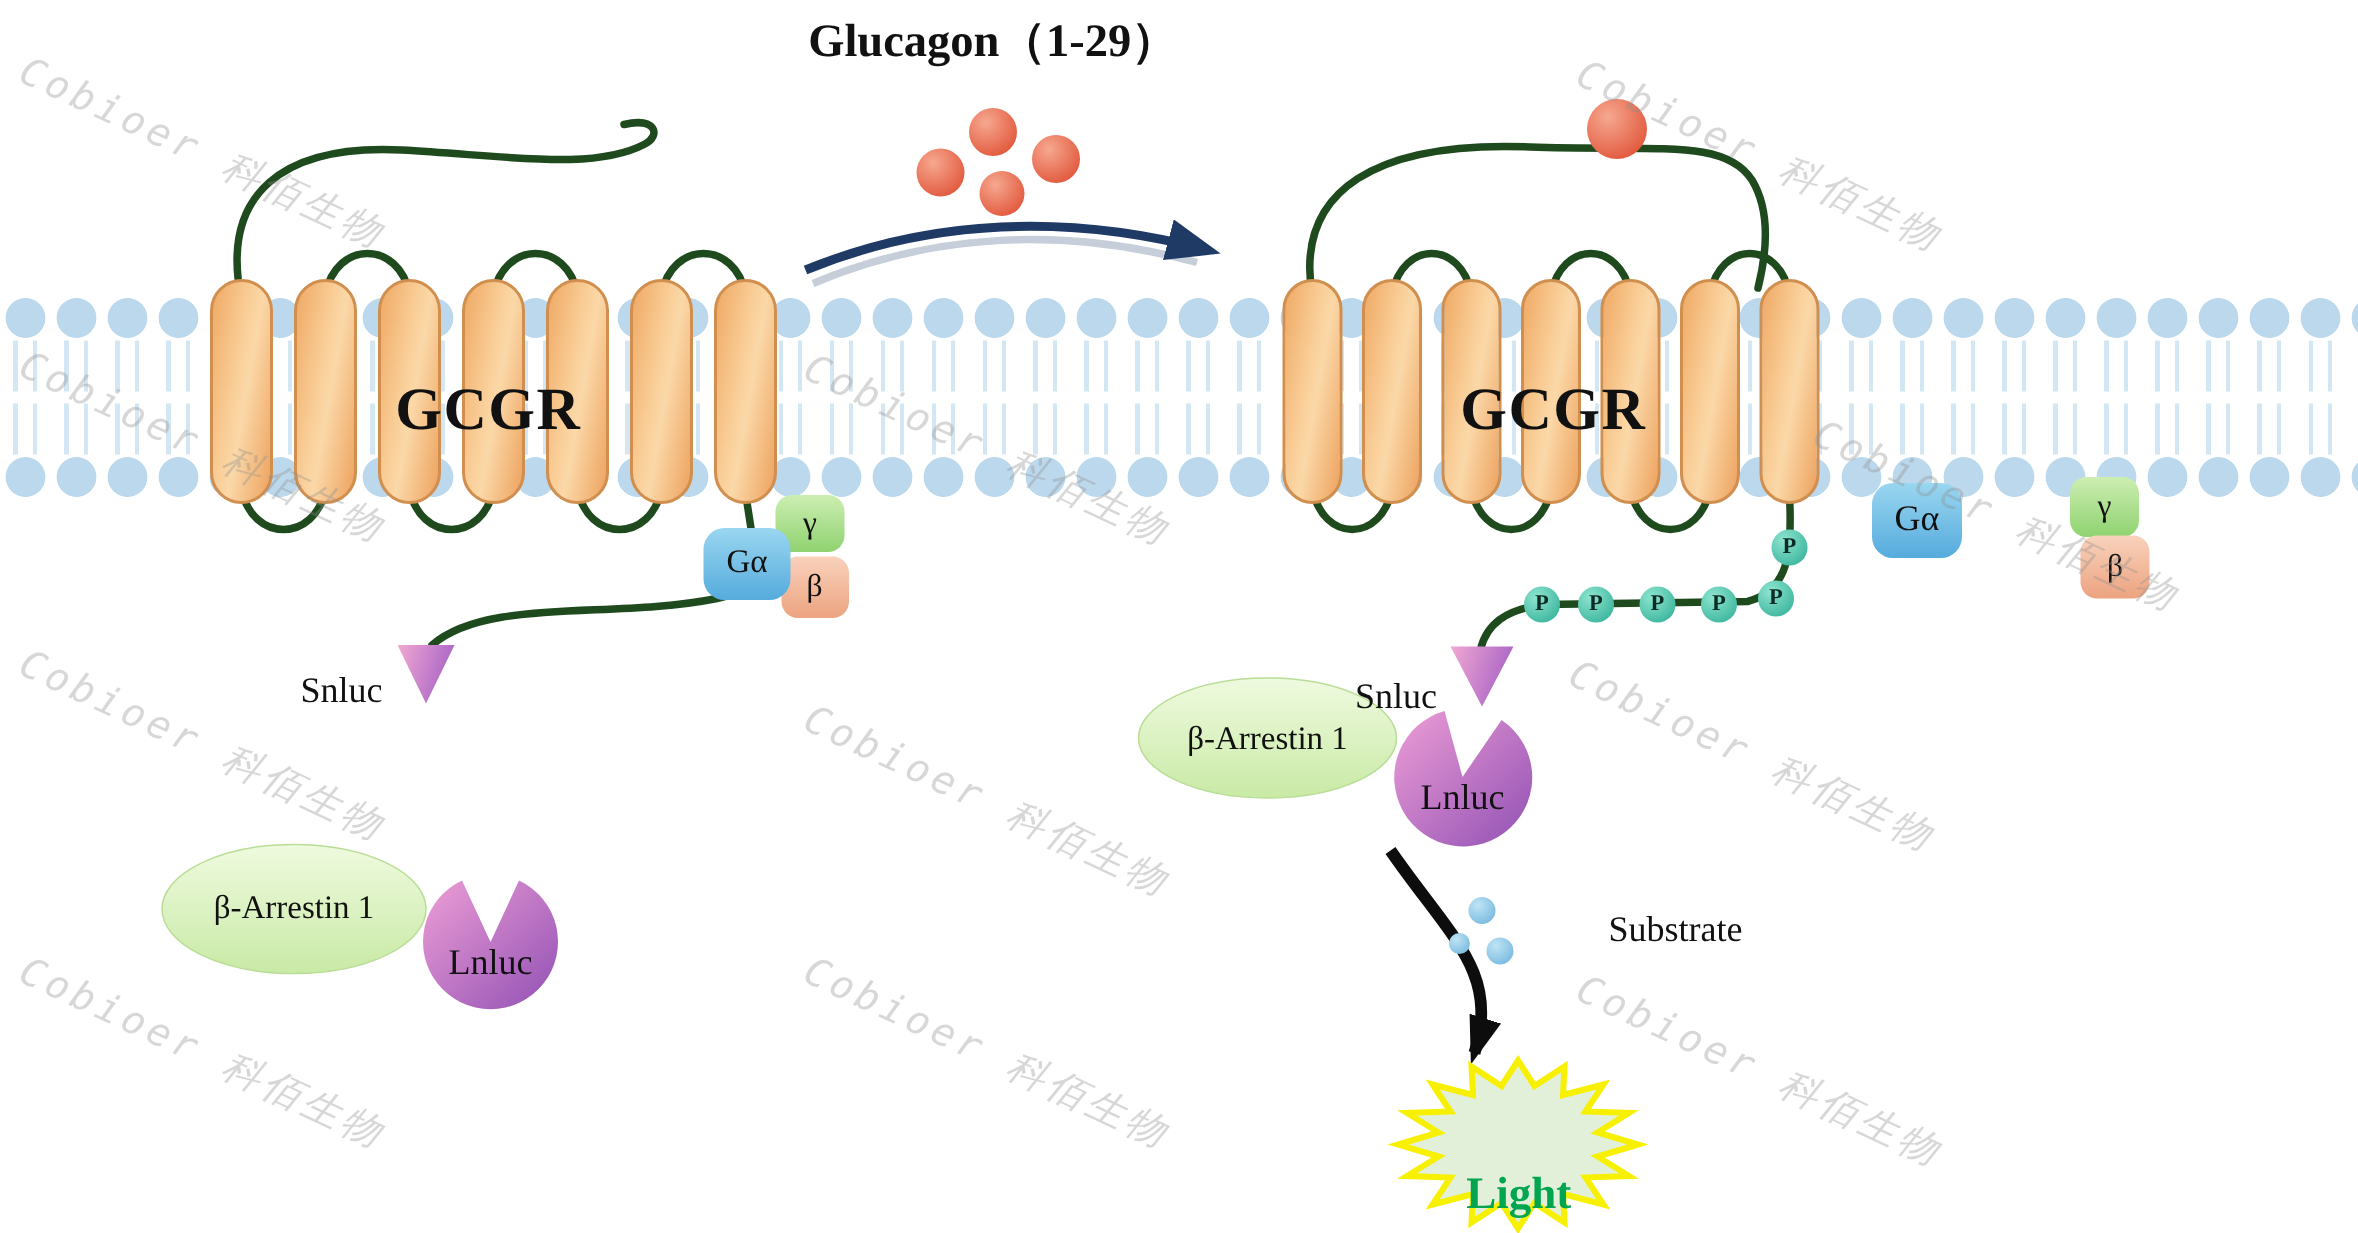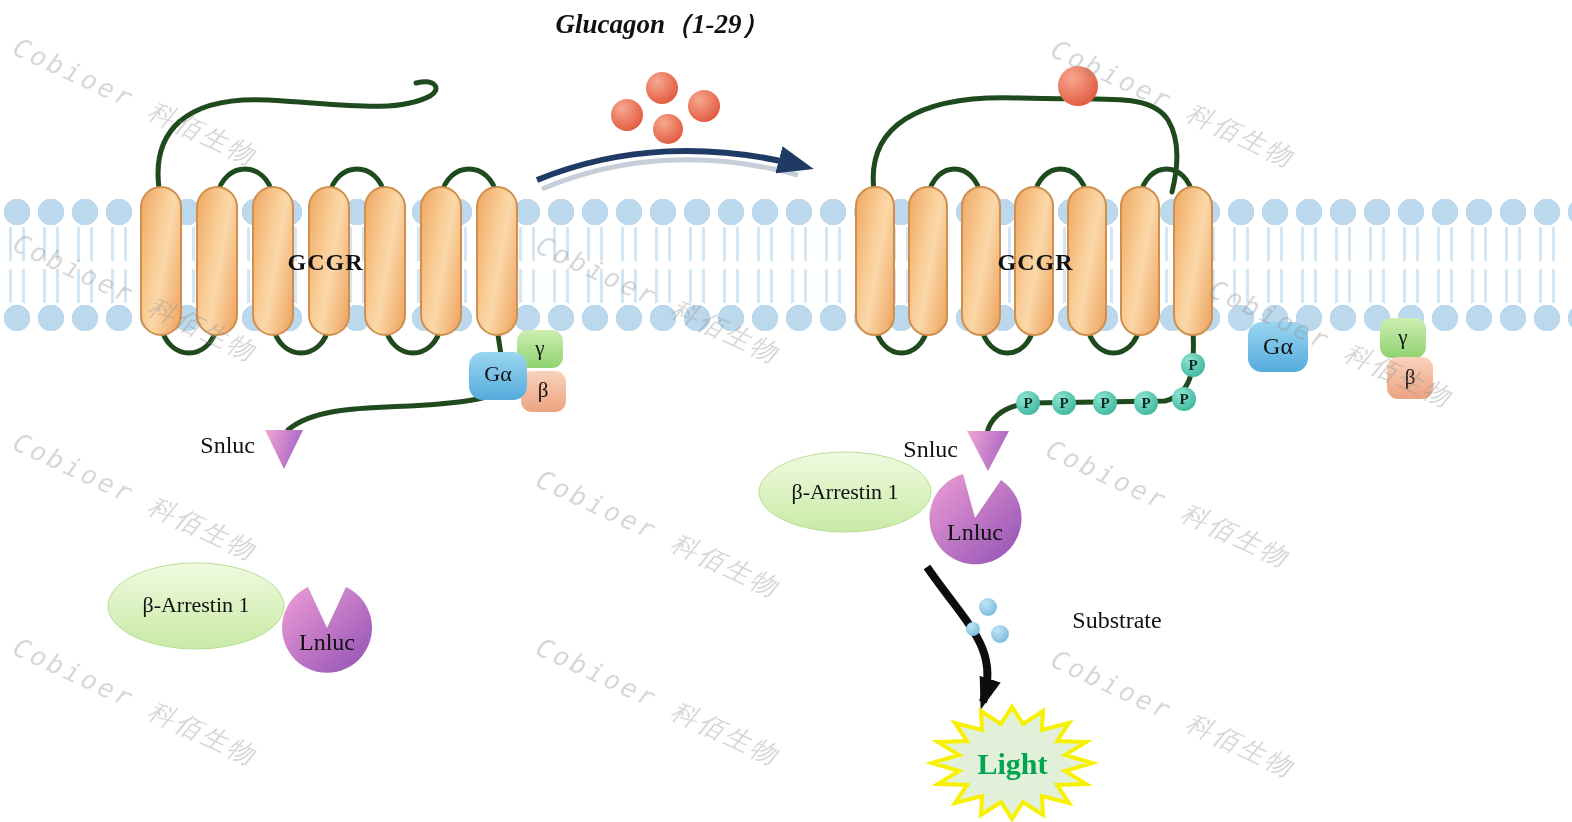--- a/index.html
+++ b/index.html
@@ -24,26 +24,26 @@
   
   .helix { position:absolute; top:186px; width:42px; height:150px; border-radius:21px;
     background: linear-gradient(100deg, #efa964 0%, #f9cd96 40%, #fbd8a8 55%, #eda25e 100%);
     border:2px solid #d08f4f; z-index:3; }
   .helix.r { width:40px; border-radius:20px; }
 
   svg.layer { position:absolute; left:0; top:0; z-index:2; }
 
   
   .label { position:absolute; z-index:5; color:#111; text-align:center; }
-  .title { font-weight:bold; font-size:27px;font-style:italic; }
-  .gcgr  { font-weight:bold; font-size:24px; letter-spacing:1px; }
+  .title { font-weight:bold; font-size:31px; }
+  .gcgr  { font-weight:bold; font-size:40px; letter-spacing:1px; }
   .lb24  { font-size:24px; }
   .lb22  { font-size:22px; }
   .lb21  { font-size:21px; }
-  .right-align { text-align:right; }
+  .right-align { text-align:right;margin-top:16px; }
   .left-align  { text-align:center; }
   .p-label { position:absolute; z-index:5; font-size:15px; font-weight:bold; color:#0b2b24;
     transform:translate(-50%,-50%); }
   .light-label { color:#00a550; font-weight:bold; font-size:30px; }
 
   
   .wm { position:absolute; z-index:8; color:#8f8f8f; opacity:0.35; font-size:26px;
     letter-spacing:3px; white-space:nowrap; transform:rotate(25deg); transform-origin:left top;
     font-family:"DejaVu Sans Mono", "DejaVu Serif", monospace; font-style:italic; pointer-events:none; }
 </style>
@@ -197,21 +197,21 @@
   <div class="label lb24" style="left:925px;top:519px;width:100px">Lnluc</div>
 
   <span class="p-label" style="left:1193px;top:365px">P</span>
   <span class="p-label" style="left:1184px;top:399px">P</span>
   <span class="p-label" style="left:1146px;top:403px">P</span>
   <span class="p-label" style="left:1105px;top:403px">P</span>
   <span class="p-label" style="left:1064px;top:403px">P</span>
   <span class="p-label" style="left:1028px;top:403px">P</span>
 
   <div class="label lb24 left-align" style="left:1032px;top:607px;width:170px">Substrate</div>
-  <div class="label light-label" style="left:940px;top:747px;width:145px">Light</div>
+  <div class="label light-label" style="left:940px;top:779px;width:145px">Light</div>
 
   <div class="wm" style="left:22px;top:30px">Cobioer  科佰生物</div>
   <div class="wm" style="left:1060px;top:32px">Cobioer  科佰生物</div>
   <div class="wm" style="left:22px;top:226px">Cobioer  科佰生物</div>
   <div class="wm" style="left:545px;top:228px">Cobioer  科佰生物</div>
   <div class="wm" style="left:1218px;top:272px">Cobioer  科佰生物</div>
   <div class="wm" style="left:22px;top:425px">Cobioer  科佰生物</div>
   <div class="wm" style="left:545px;top:462px">Cobioer  科佰生物</div>
   <div class="wm" style="left:1055px;top:432px">Cobioer  科佰生物</div>
   <div class="wm" style="left:22px;top:630px">Cobioer  科佰生物</div>

